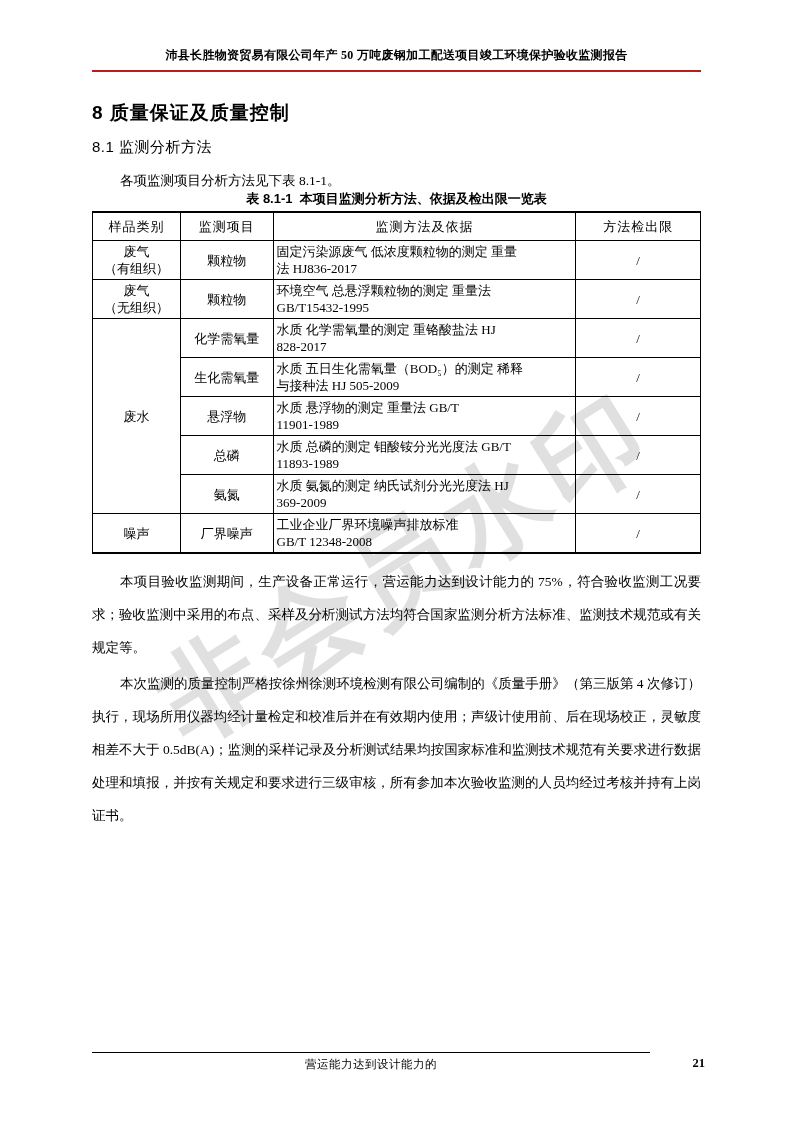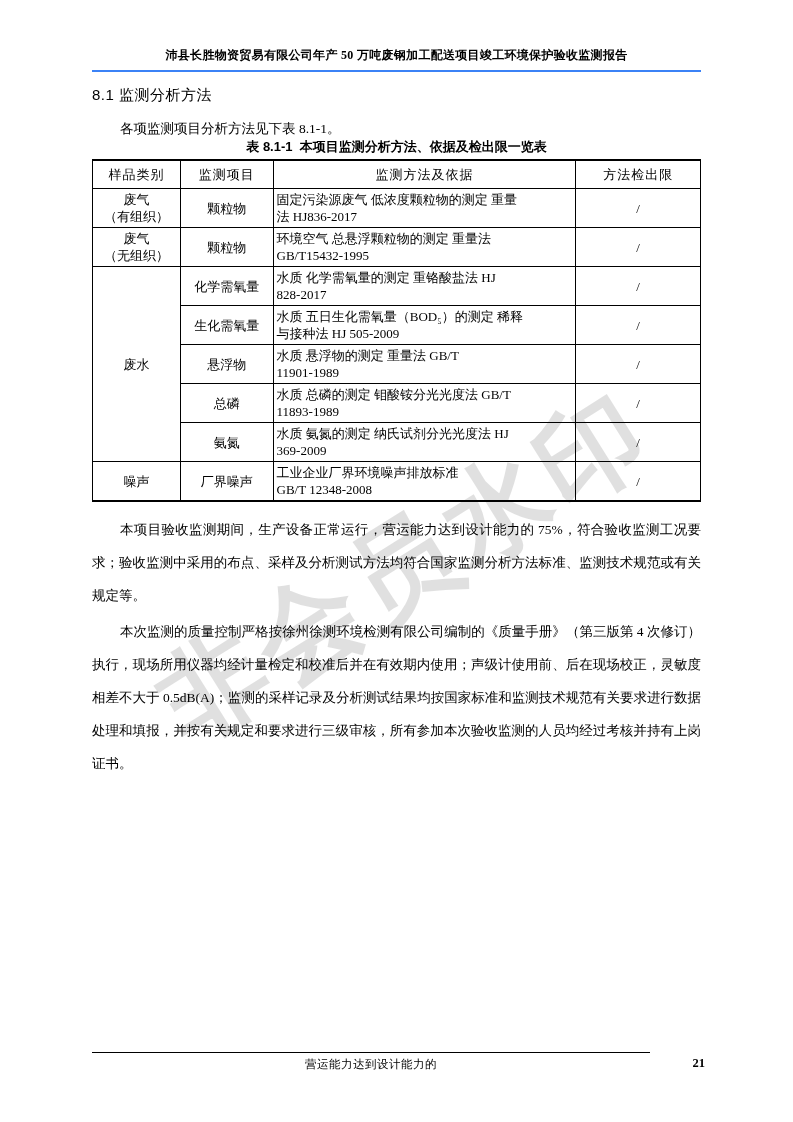--- a/index.html
+++ b/index.html
@@ -13,21 +13,21 @@
     overflow:hidden;
   }
   .content{position:absolute;left:92px;top:0;width:609px;}
   .doc-header{
     margin-top:48px;
     text-align:center;
     font-size:12px;font-weight:bold;
     line-height:15px;
     letter-spacing:0.3px;
     padding-bottom:7px;
-    border-bottom:2px solid #3b82f6;
+    border-bottom:2px solid #b91c1c;
   }
   h1.sec{
     margin:30px 0 0 0;
     font-family:"Liberation Sans",sans-serif;
     font-size:19px;font-weight:bold;line-height:22px;
     letter-spacing:1px;
   }
   h2.sub{
     margin:14px 0 0 0;
     font-family:"Liberation Sans",sans-serif;
@@ -112,20 +112,21 @@
 <body>
 
 <div class="page">
 
   <div class="watermark">非会员水印</div>
 
   <div class="content">
 
     <div class="doc-header">沛县长胜物资贸易有限公司年产 50 万吨废钢加工配送项目竣工环境保护验收监测报告</div>
 
+    <h1 class="sec">8 质量保证及质量控制</h1>
 
     <h2 class="sub">8.1 监测分析方法</h2>
 
     <p class="intro">各项监测项目分析方法见下表 8.1-1。</p>
 
     <div class="caption">表 8.1-1  本项目监测分析方法、依据及检出限一览表</div>
 
     <table class="methods">
       <colgroup>
         <col style="width:14.5%">

